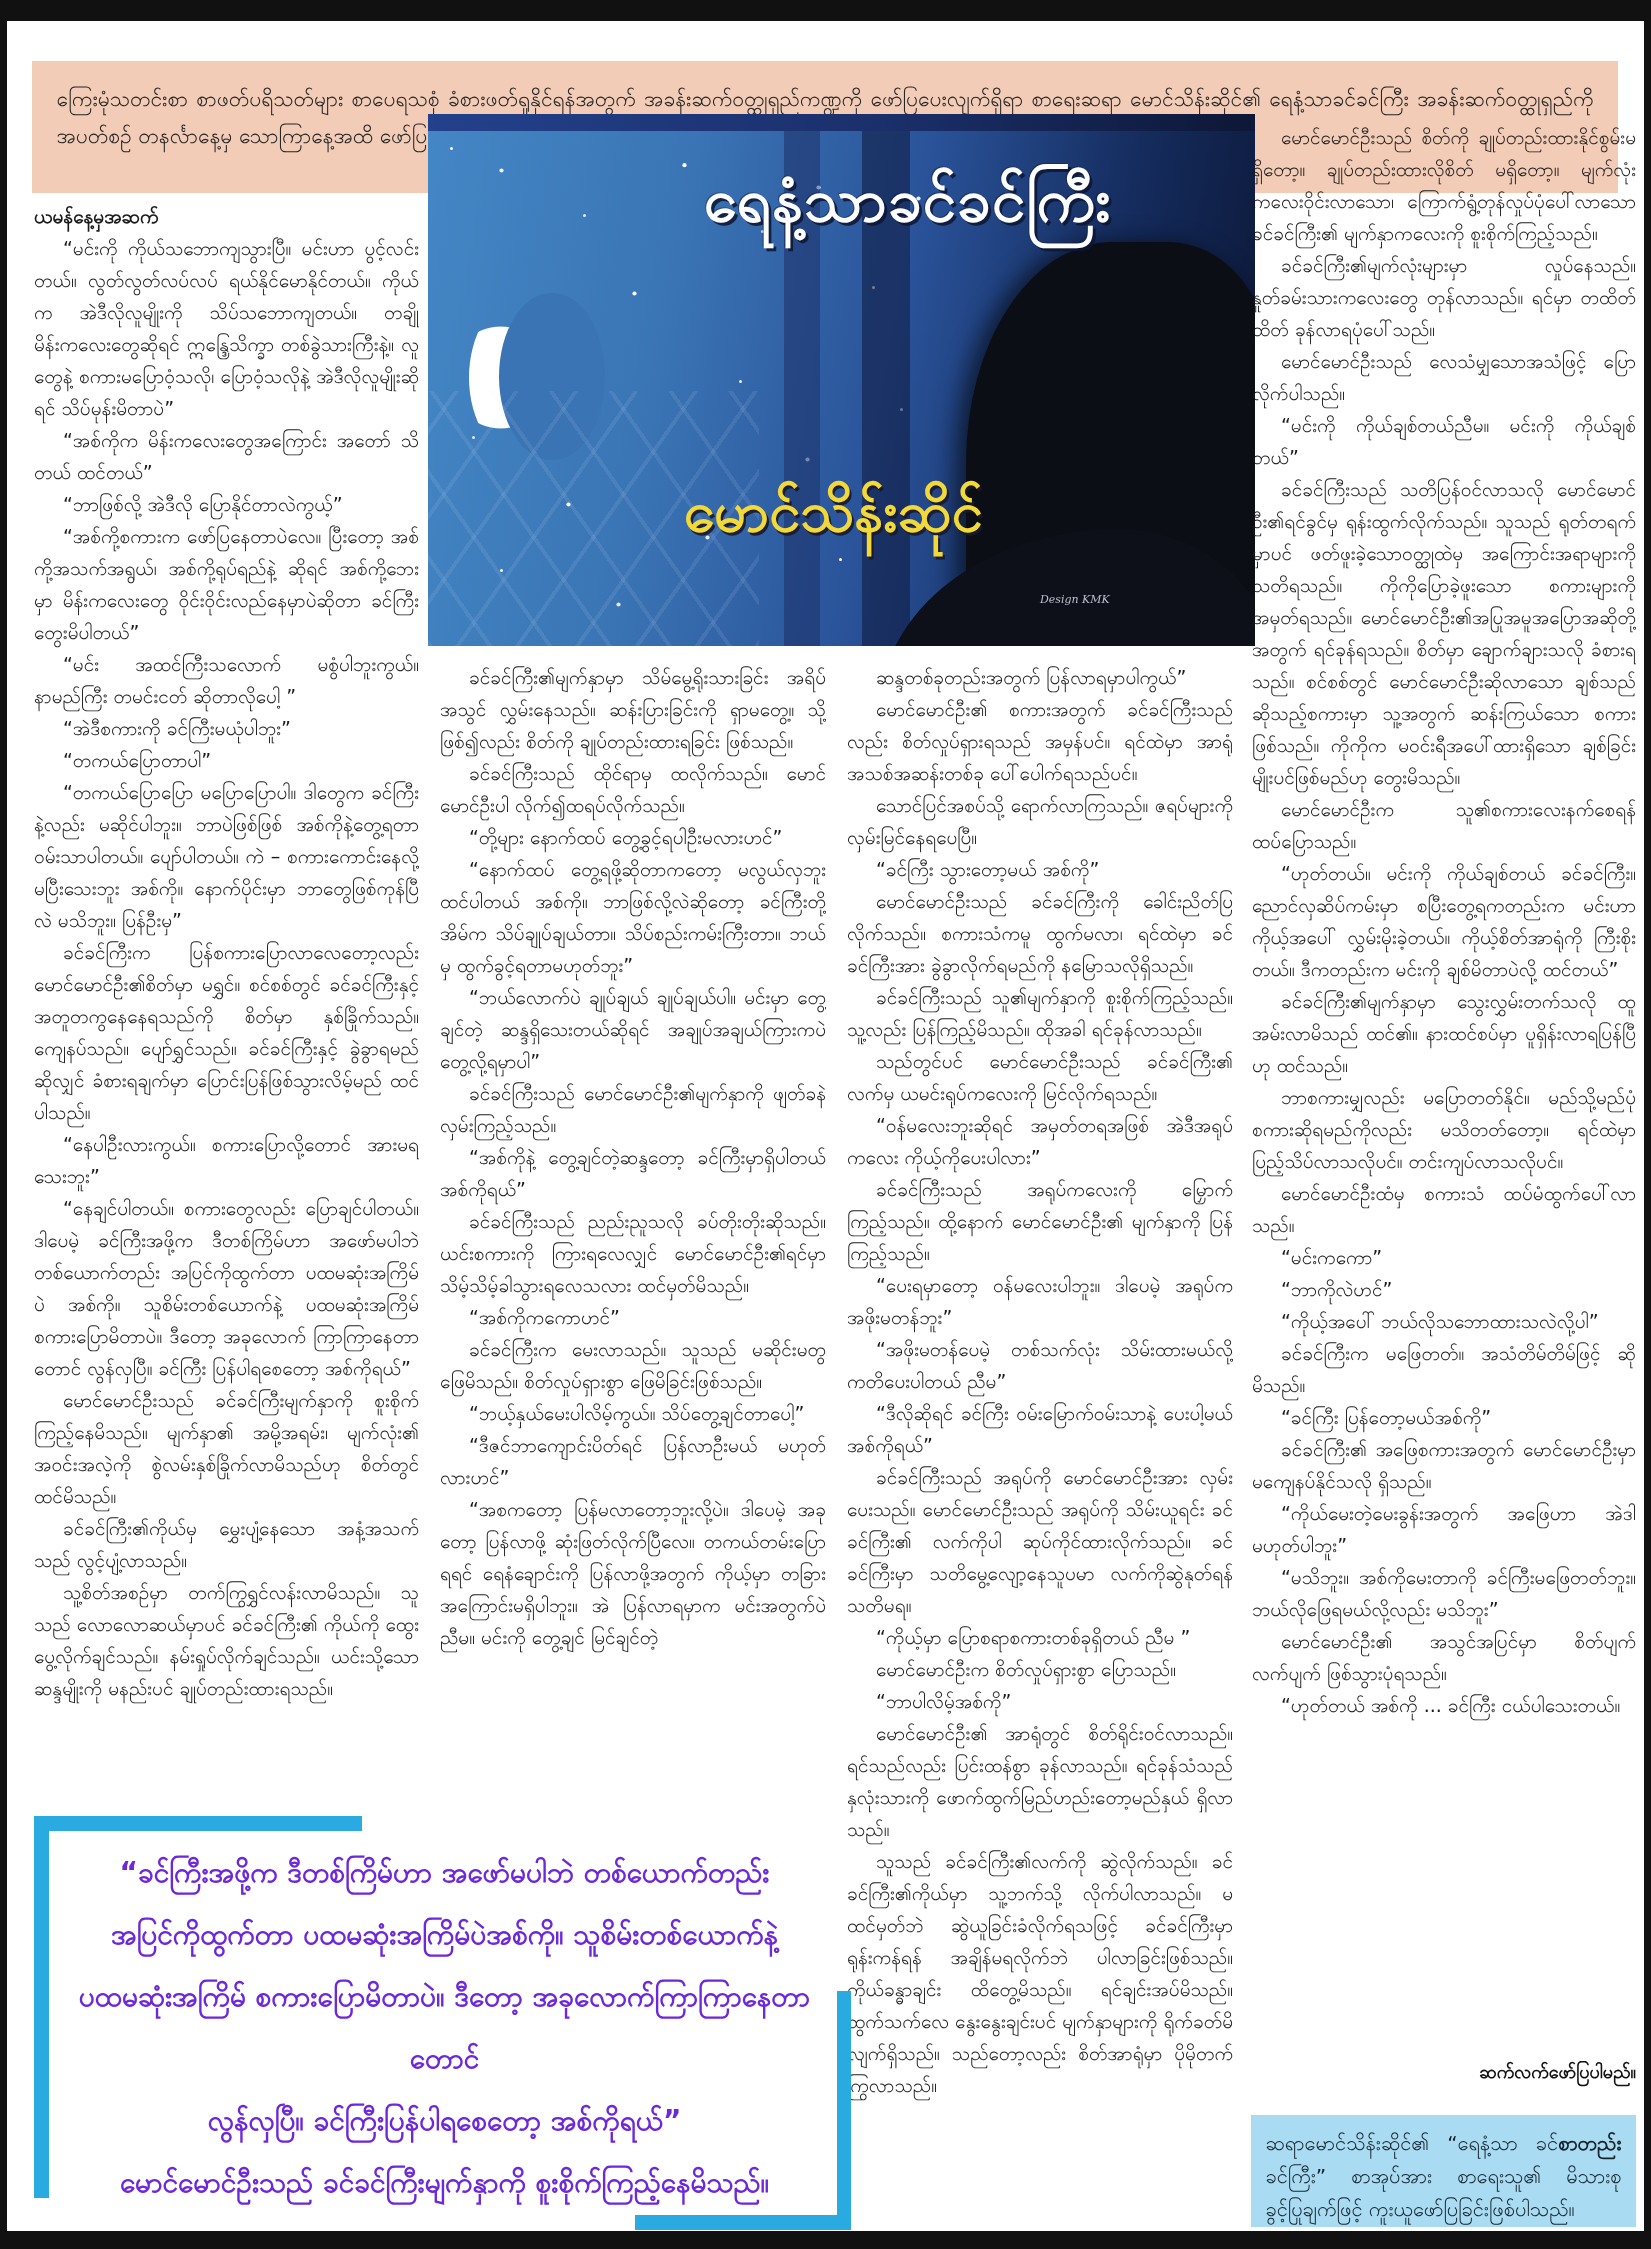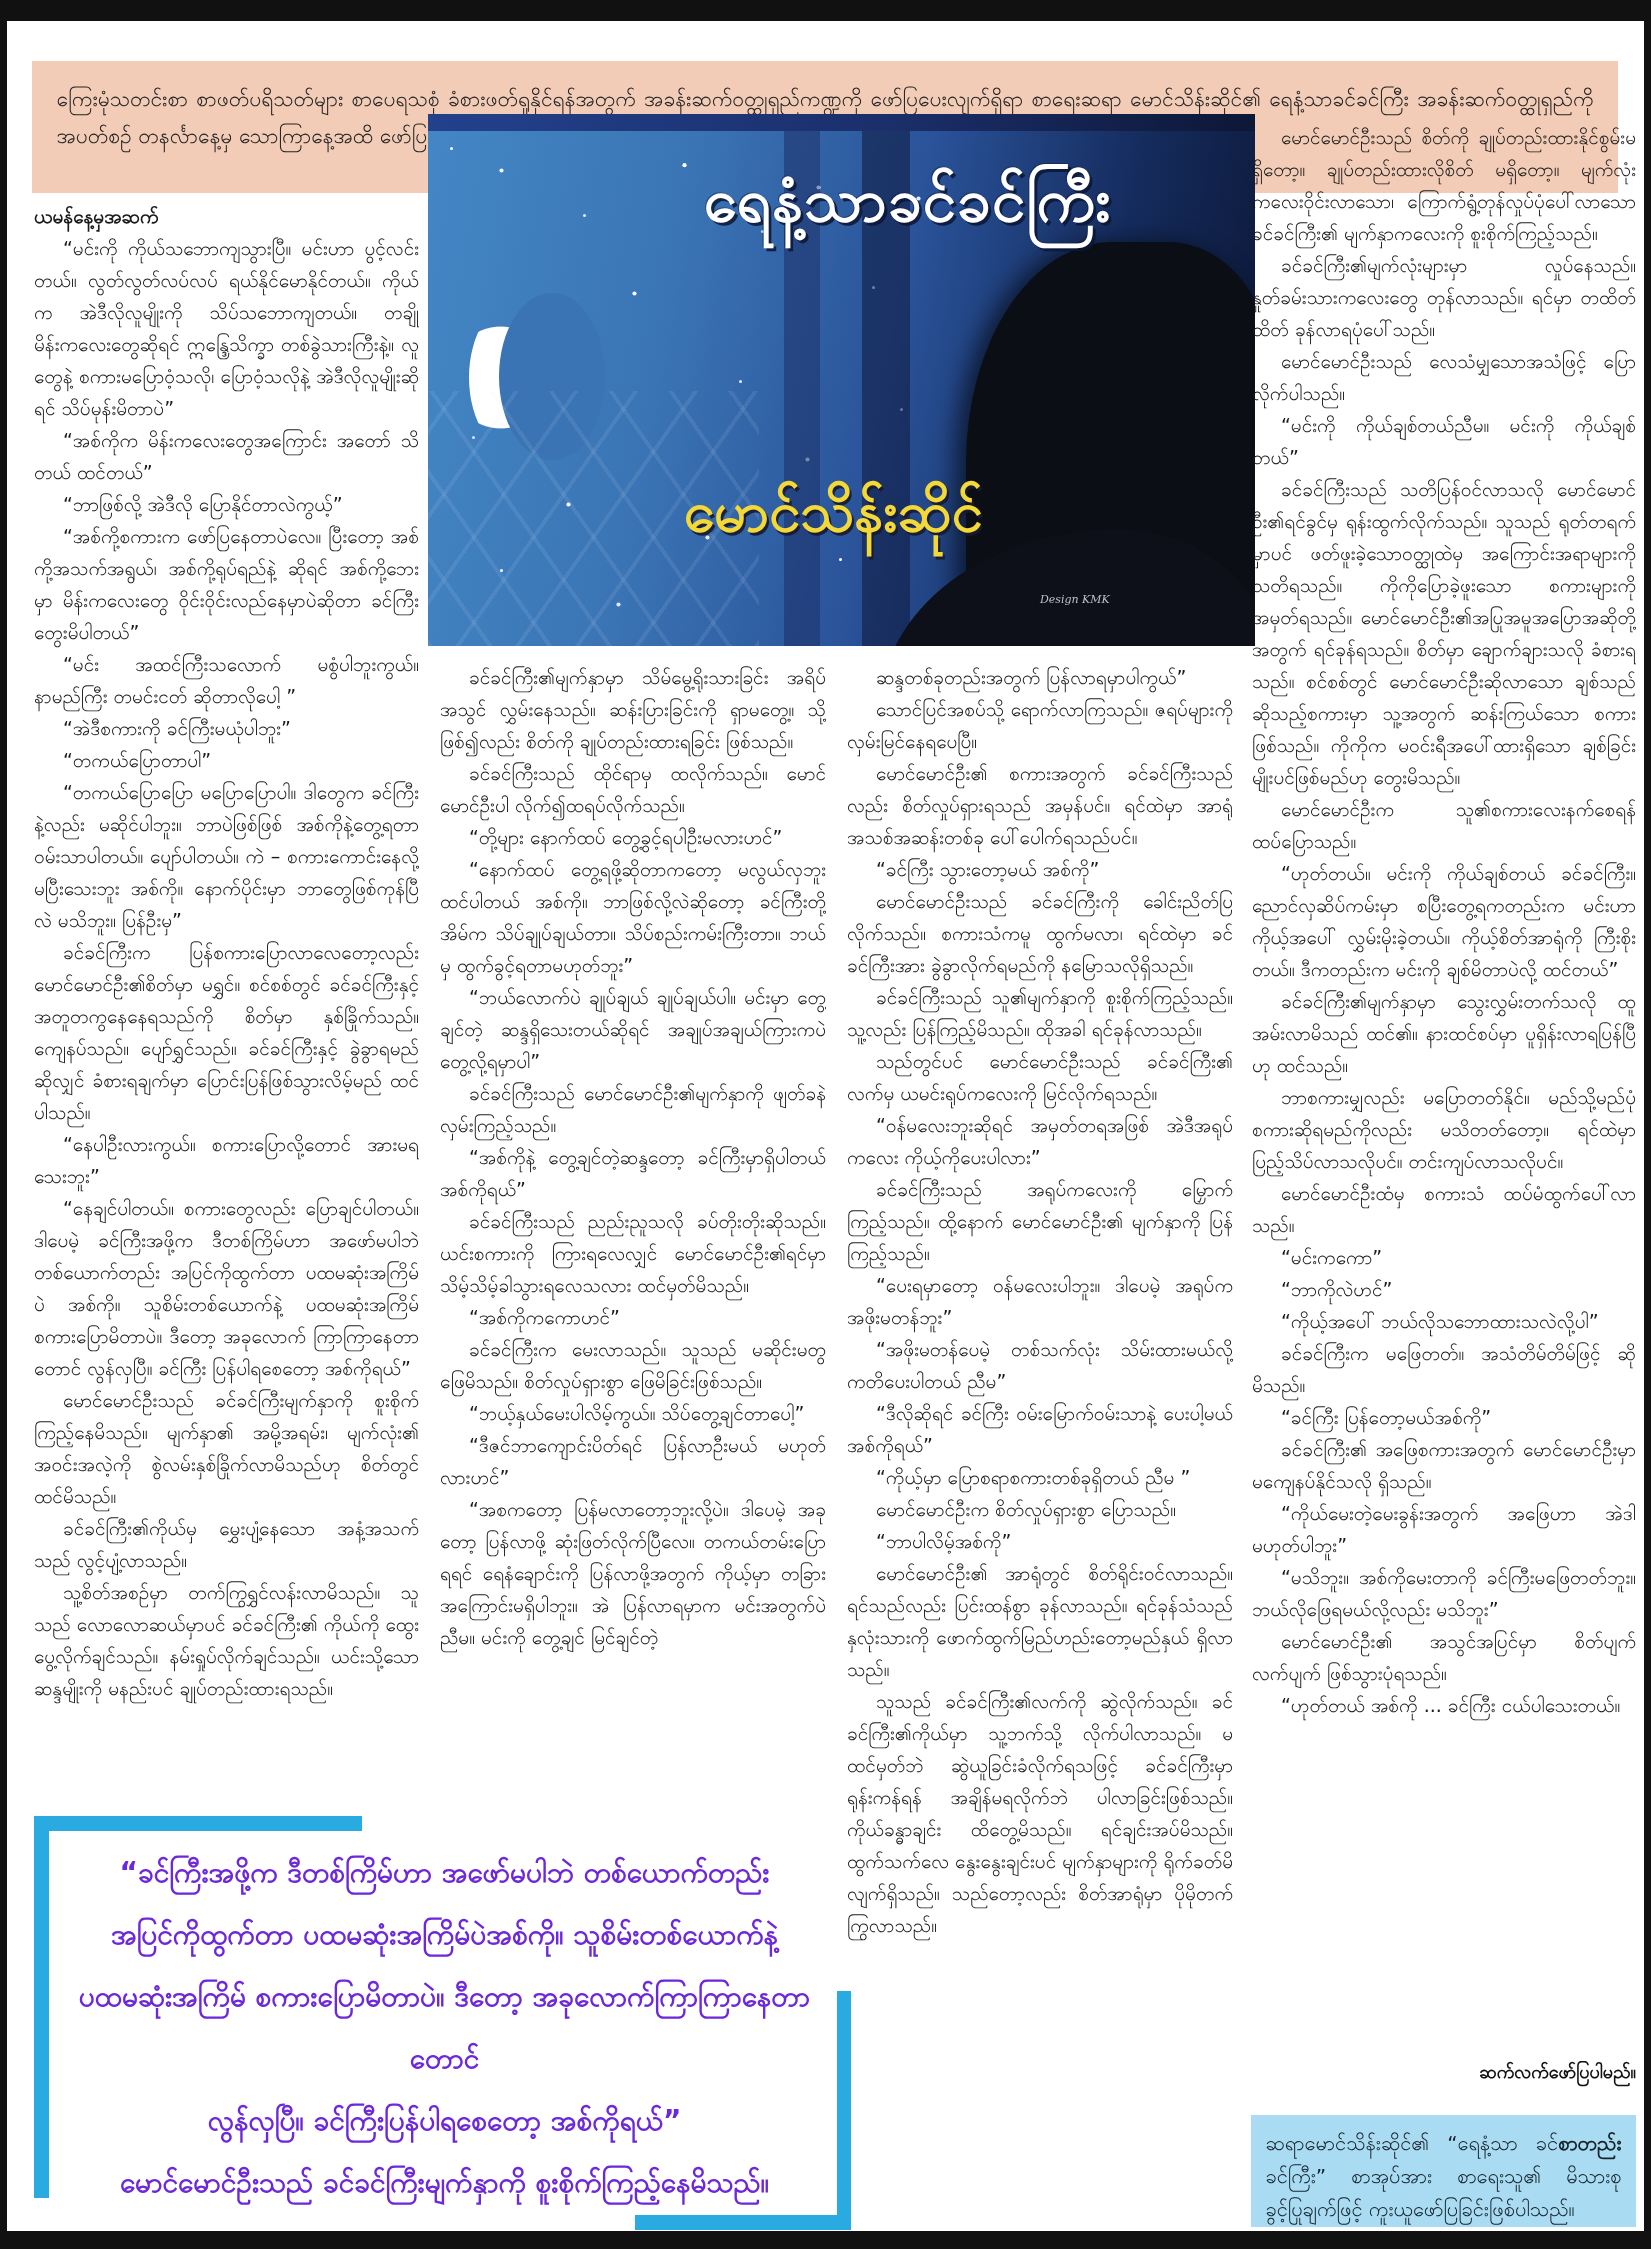--- a/index.html
+++ b/index.html
@@ -161,31 +161,32 @@
         <p>ခင်ခင်ကြီးက မေးလာသည်။ သူသည် မဆိုင်းမတွ ဖြေမိသည်။ စိတ်လှုပ်ရှားစွာ ဖြေမိခြင်းဖြစ်သည်။</p>
         <p>“ဘယ့်နှယ်မေးပါလိမ့်ကွယ်။ သိပ်တွေ့ချင်တာပေါ့”</p>
         <p>“ဒီဇင်ဘာကျောင်းပိတ်ရင် ပြန်လာဦးမယ် မဟုတ်လားဟင်”</p>
         <p>“အစကတော့ ပြန်မလာတော့ဘူးလို့ပဲ။ ဒါပေမဲ့ အခုတော့ ပြန်လာဖို့ ဆုံးဖြတ်လိုက်ပြီလေ။ တကယ်တမ်းပြောရရင် ရေနံချောင်းကို ပြန်လာဖို့အတွက် ကိုယ့်မှာ တခြားအကြောင်းမရှိပါဘူး။ အဲ ပြန်လာရမှာက မင်းအတွက်ပဲ ညီမ။ မင်းကို တွေ့ချင် မြင်ချင်တဲ့</p>
       </div>
   </div>
 
   <div class="col" id="col3">
     <div>
         <p>ဆန္ဒတစ်ခုတည်းအတွက် ပြန်လာရမှာပါကွယ်”</p>
+        <p>မောင်မောင်ဦး၏ စကားအတွက် ခင်ခင်ကြီးသည်လည်း စိတ်လှုပ်ရှားရသည် အမှန်ပင်။ ရင်ထဲမှာ အာရုံအသစ်အဆန်းတစ်ခု ပေါ်ပေါက်ရသည်ပင်။</p>
         <p>သောင်ပြင်အစပ်သို့ ရောက်လာကြသည်။ ဇရပ်များကို လှမ်းမြင်နေရပေပြီ။</p>
-        <p>မောင်မောင်ဦး၏ စကားအတွက် ခင်ခင်ကြီးသည်လည်း စိတ်လှုပ်ရှားရသည် အမှန်ပင်။ ရင်ထဲမှာ အာရုံအသစ်အဆန်းတစ်ခု ပေါ်ပေါက်ရသည်ပင်။</p>
         <p>“ခင်ကြီး သွားတော့မယ် အစ်ကို”</p>
         <p>မောင်မောင်ဦးသည် ခင်ခင်ကြီးကို ခေါင်းညိတ်ပြလိုက်သည်။ စကားသံကမူ ထွက်မလာ၊ ရင်ထဲမှာ ခင်ခင်ကြီးအား ခွဲခွာလိုက်ရမည်ကို နမြောသလိုရှိသည်။</p>
         <p>ခင်ခင်ကြီးသည် သူ၏မျက်နှာကို စူးစိုက်ကြည့်သည်။ သူ့လည်း ပြန်ကြည့်မိသည်။ ထိုအခါ ရင်ခုန်လာသည်။</p>
         <p>သည်တွင်ပင် မောင်မောင်ဦးသည် ခင်ခင်ကြီး၏ လက်မှ ယမင်းရုပ်ကလေးကို မြင်လိုက်ရသည်။</p>
         <p>“ဝန်မလေးဘူးဆိုရင် အမှတ်တရအဖြစ် အဲဒီအရုပ်ကလေး ကိုယ့်ကိုပေးပါလား”</p>
         <p>ခင်ခင်ကြီးသည် အရုပ်ကလေးကို မြှောက်ကြည့်သည်။ ထို့နောက် မောင်မောင်ဦး၏ မျက်နှာကို ပြန်ကြည့်သည်။</p>
         <p>“ပေးရမှာတော့ ဝန်မလေးပါဘူး။ ဒါပေမဲ့ အရုပ်က အဖိုးမတန်ဘူး”</p>
         <p>“အဖိုးမတန်ပေမဲ့ တစ်သက်လုံး သိမ်းထားမယ်လို့ ကတိပေးပါတယ် ညီမ”</p>
         <p>“ဒီလိုဆိုရင် ခင်ကြီး ဝမ်းမြောက်ဝမ်းသာနဲ့ ပေးပါ့မယ် အစ်ကိုရယ်”</p>
+        <p>ခင်ခင်ကြီးသည် အရုပ်ကို မောင်မောင်ဦးအား လှမ်းပေးသည်။ မောင်မောင်ဦးသည် အရုပ်ကို သိမ်းယူရင်း ခင်ခင်ကြီး၏ လက်ကိုပါ ဆုပ်ကိုင်ထားလိုက်သည်။ ခင်ခင်ကြီးမှာ သတိမွေ့လျော့နေသူပမာ လက်ကိုဆွဲနုတ်ရန် သတိမရ။</p>
         <p>“ကိုယ့်မှာ ပြောစရာစကားတစ်ခုရှိတယ် ညီမ ”</p>
         <p>မောင်မောင်ဦးက စိတ်လှုပ်ရှားစွာ ပြောသည်။</p>
         <p>“ဘာပါလိမ့်အစ်ကို”</p>
         <p>မောင်မောင်ဦး၏ အာရုံတွင် စိတ်ရိုင်းဝင်လာသည်။ ရင်သည်လည်း ပြင်းထန်စွာ ခုန်လာသည်။ ရင်ခုန်သံသည် နှလုံးသားကို ဖောက်ထွက်မြည်ဟည်းတော့မည်နှယ် ရှိလာသည်။</p>
         <p>သူသည် ခင်ခင်ကြီး၏လက်ကို ဆွဲလိုက်သည်။ ခင်ခင်ကြီး၏ကိုယ်မှာ သူ့ဘက်သို့ လိုက်ပါလာသည်။ မထင်မှတ်ဘဲ ဆွဲယူခြင်းခံလိုက်ရသဖြင့် ခင်ခင်ကြီးမှာ ရုန်းကန်ရန် အချိန်မရလိုက်ဘဲ ပါလာခြင်းဖြစ်သည်။ ကိုယ်ခန္ဓာချင်း ထိတွေ့မိသည်။ ရင်ချင်းအပ်မိသည်။ ထွက်သက်လေ နွေးနွေးချင်းပင် မျက်နှာများကို ရိုက်ခတ်မိလျက်ရှိသည်။ သည်တော့လည်း စိတ်အာရုံမှာ ပိုမိုတက်ကြွလာသည်။</p>
       </div>
   </div>
 
   <div class="col" id="col4">
     <div>

